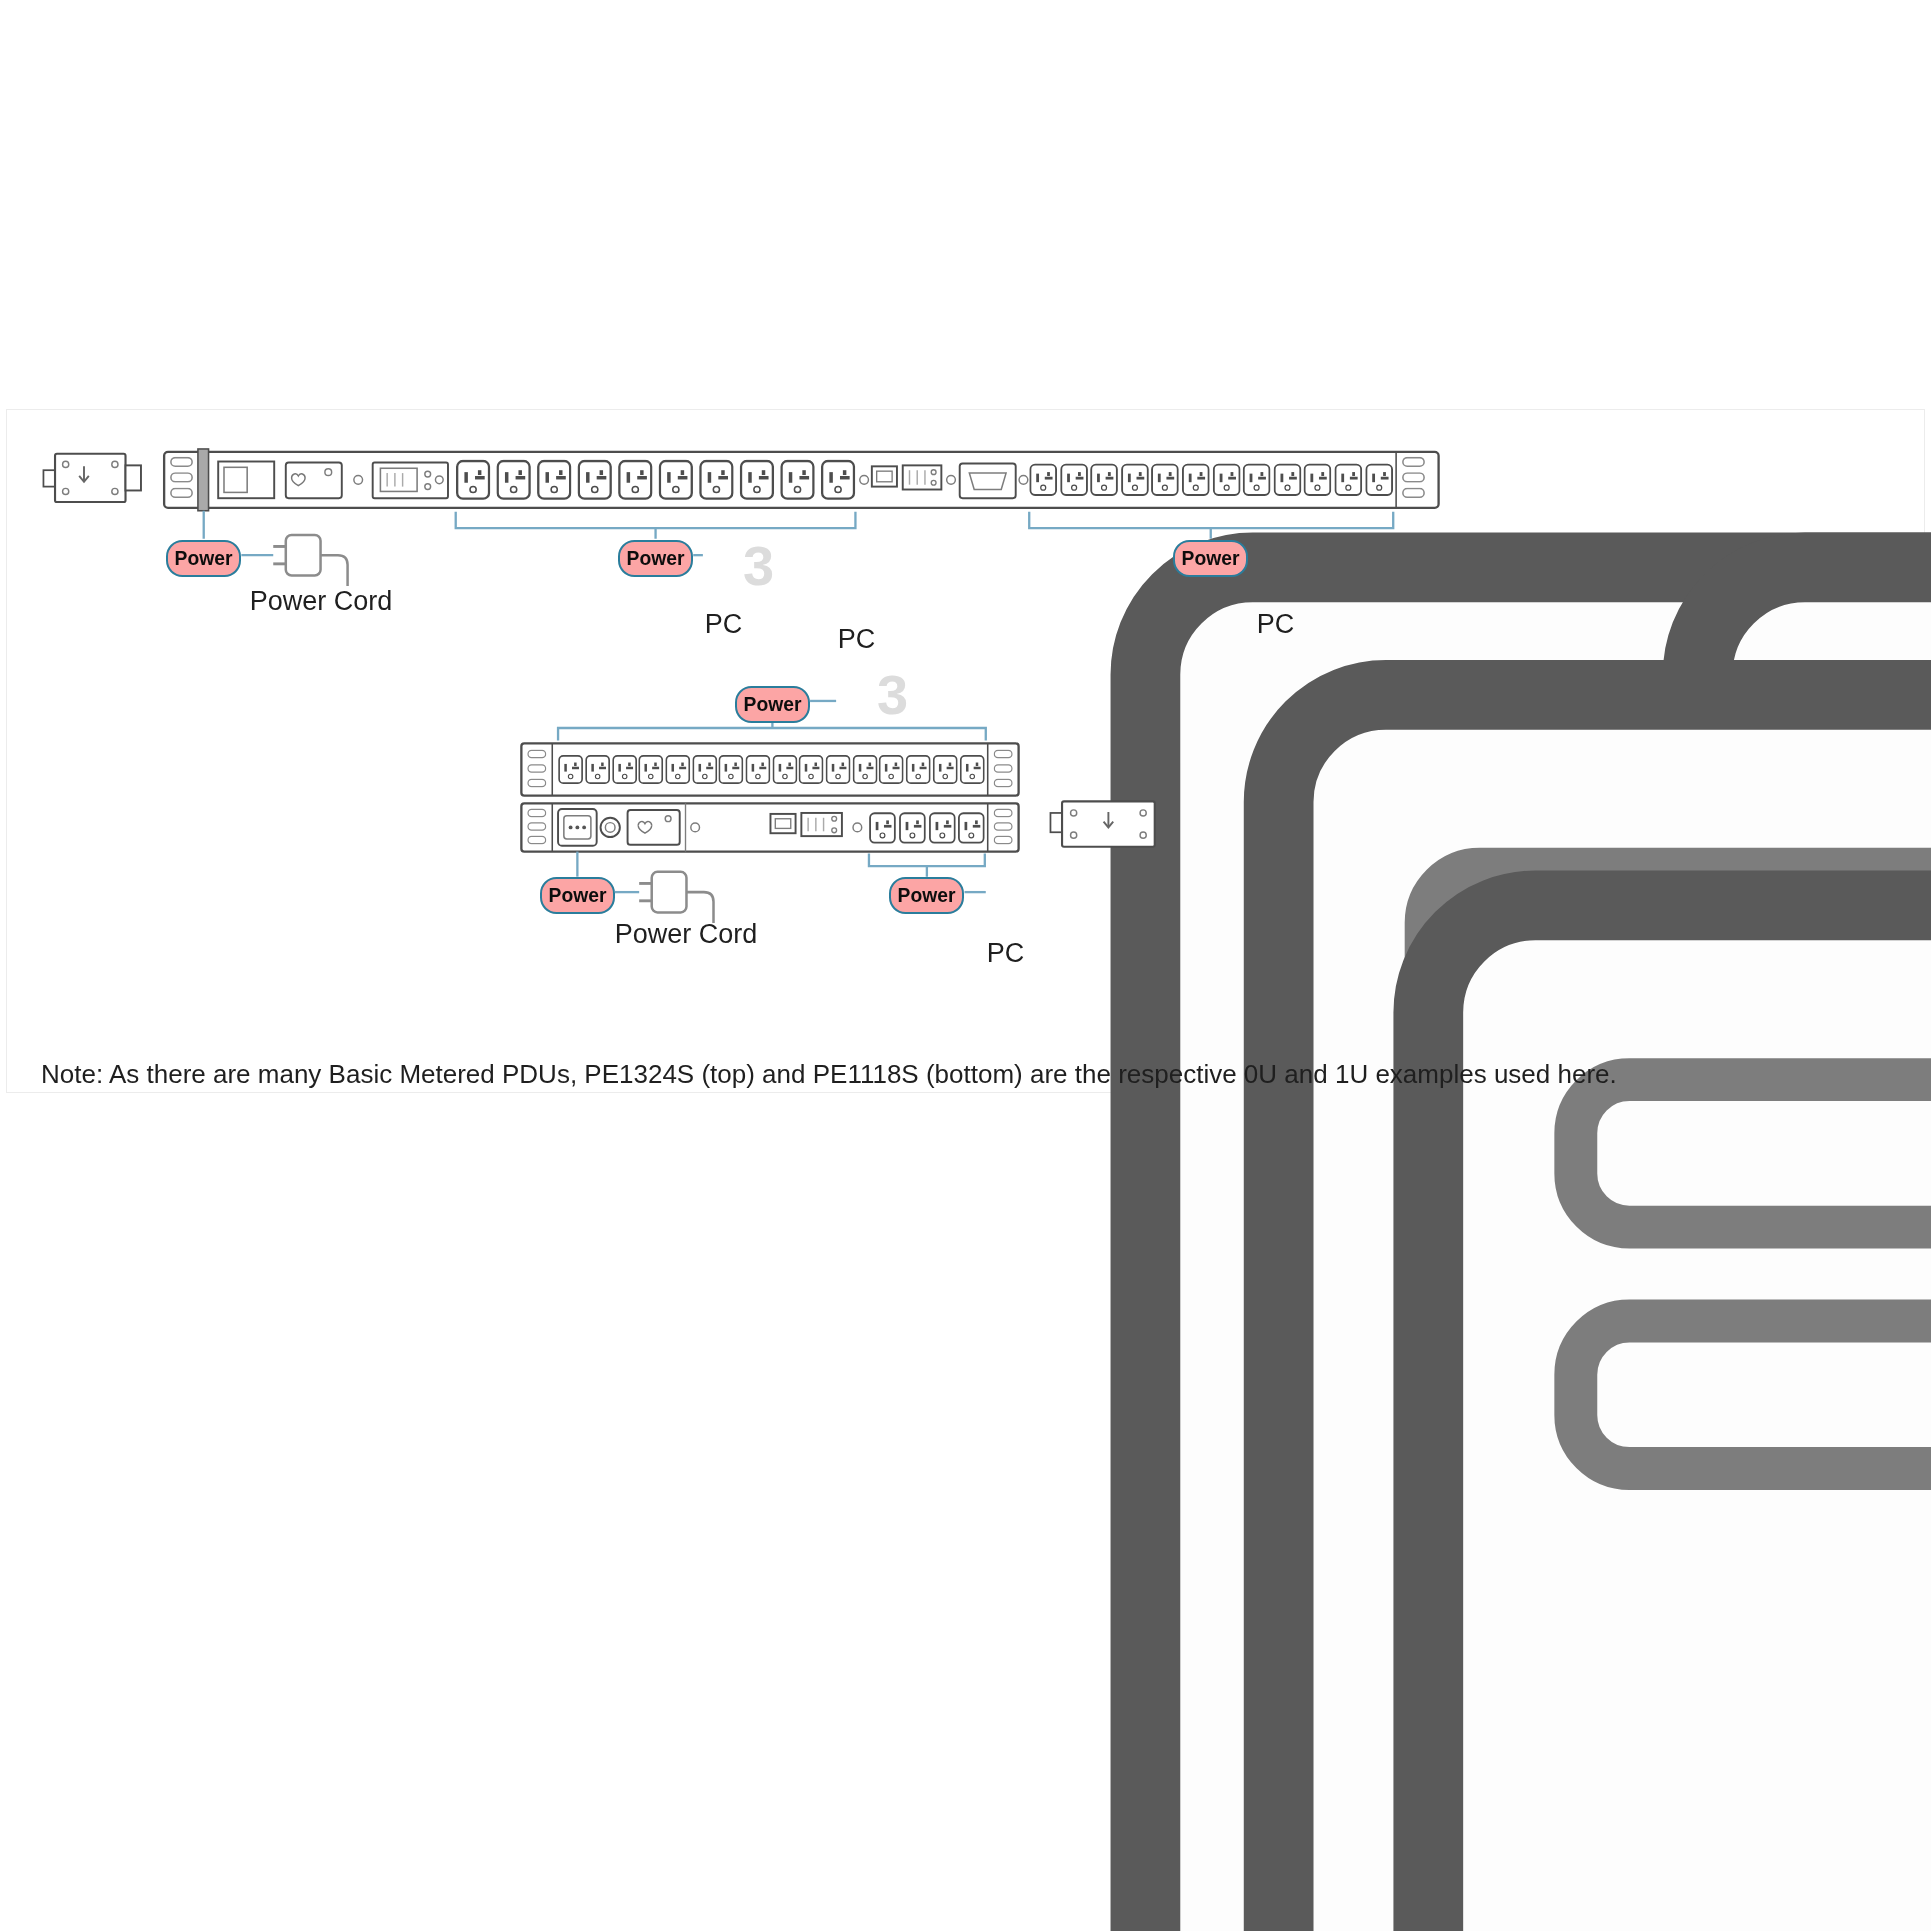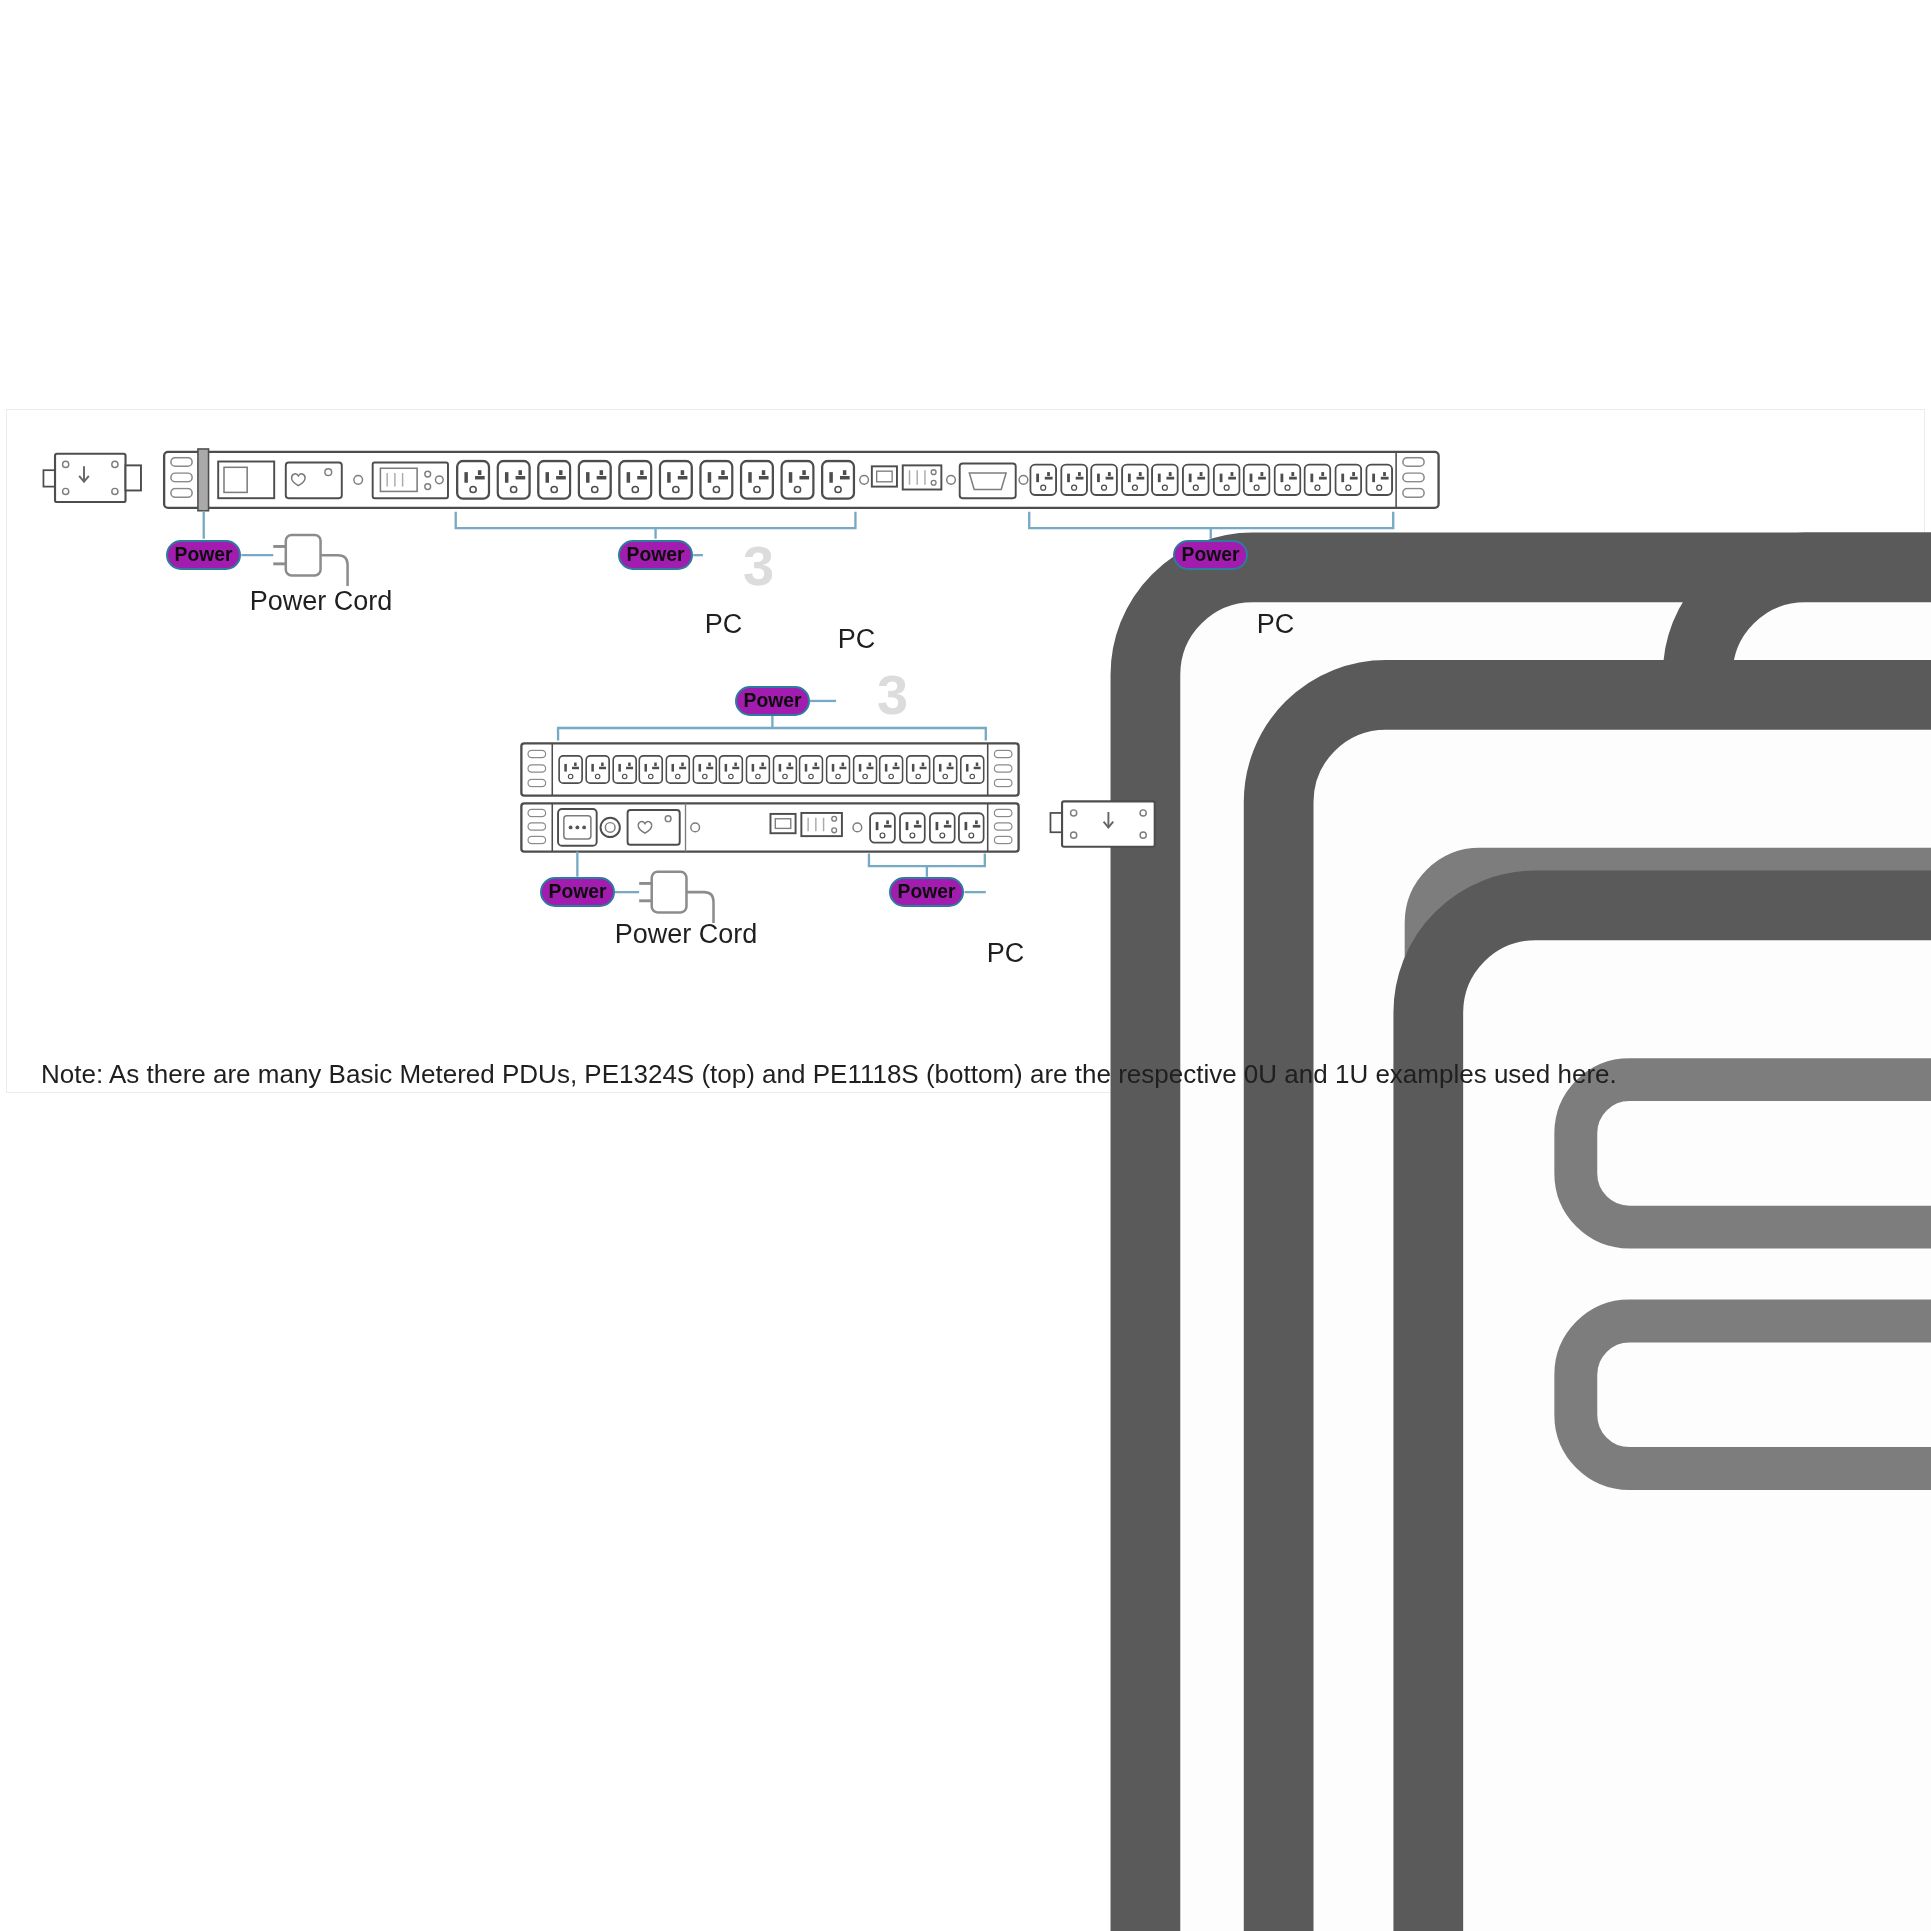--- a/index.html
+++ b/index.html
@@ -5,22 +5,22 @@
   :root { --accent:#2a7d9c; --line:#76a9c4; --outline:#4d4d4d; --step:#dcdcdc; --text:#1f1f1f; }
   * { margin:0; padding:0; box-sizing:border-box; }
   html,body { width:1931px; height:1931px; background:#ffffff; overflow:hidden;
               font-family:"Liberation Sans", sans-serif; position:relative; }
   .frame { position:absolute; left:5.8px; top:409px; width:1919px; height:684px;
            border:1px solid #ececec; }
   svg.diagram { position:absolute; left:0; top:0; }
   svg .ol { fill:#ffffff; stroke:var(--outline); }
   svg .olthin { fill:none; stroke:#7d7d7d; }
   svg .teal { fill:none; stroke:var(--line); stroke-width:2.4; }
-  .badge { position:absolute; width:75px; height:30px; border:2.9px solid var(--accent);
-           border-radius:16.4px; background:#a21caf; display:flex; align-items:center;
+  .badge { position:absolute; width:75px; height:37px; border:2.9px solid var(--accent);
+           border-radius:16.4px; background:#fca5a5; display:flex; align-items:center;
            justify-content:center; font-size:19.3px; font-weight:bold; color:#0d0d0d;
            z-index:3; }
   .lbl { position:absolute; font-size:27px; color:var(--text); text-align:center; z-index:3; }
   .step { position:absolute; font-size:56px; font-weight:bold; color:var(--step); z-index:0; }
   .note { position:absolute; left:41px; top:1059px; font-size:26px; color:var(--text);
           white-space:nowrap; z-index:3; }
 </style>
 </head>
 <body>
 

